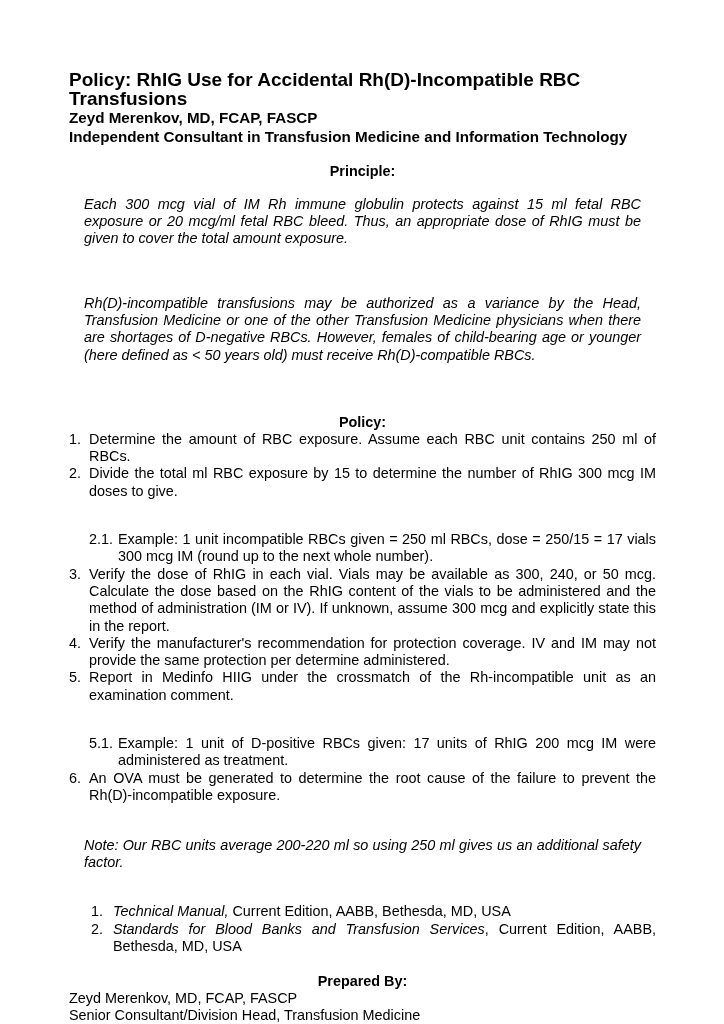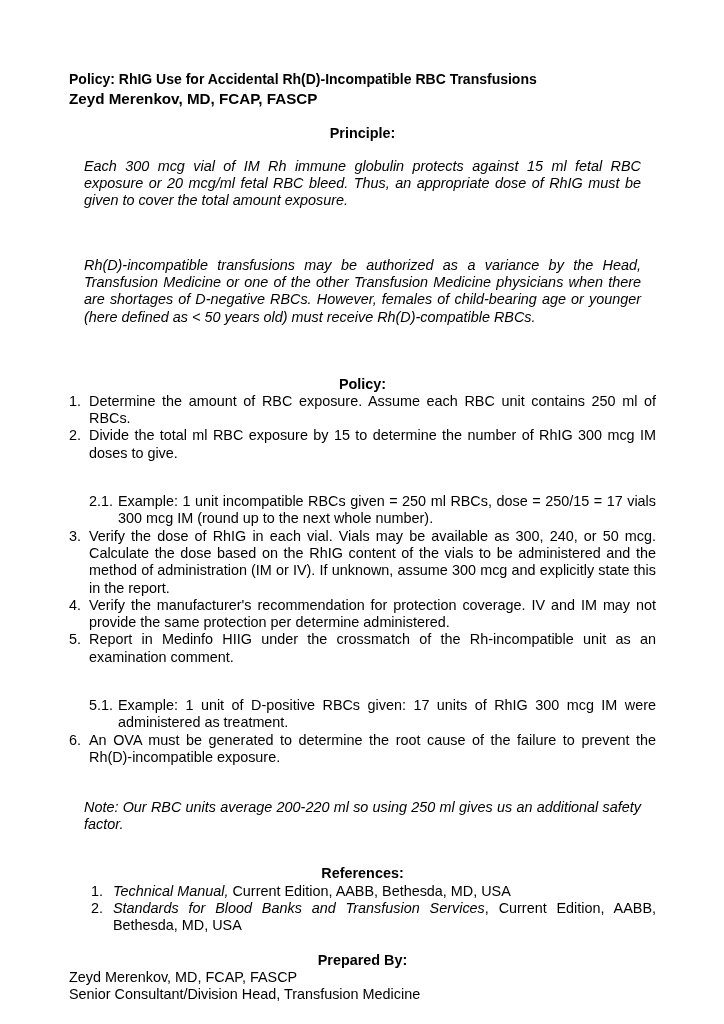--- a/index.html
+++ b/index.html
@@ -1,19 +1,19 @@
 <!DOCTYPE html>
 <html><head>
 <meta charset="utf-8">
 <style>
   html, body { margin: 0; padding: 0; background: #ffffff; }
   body { width: 724px; height: 1024px; position: relative; overflow: hidden;
          font-family: "Liberation Sans", sans-serif; color: #000; }
   .page { position: absolute; left: 69px; top: 70px; width: 587px; font-size: 14.4px; line-height: 17.3px; }
-  .title { font-weight: bold; font-size: 14px; line-height: 19px; margin: 0; }
+  .title { font-weight: bold; font-size: 19px; line-height: 19px; margin: 0; }
   .subtitle { font-weight: bold; font-size: 15.2px; line-height: 19px; margin: 0; }
   .h { font-weight: bold; margin: 0; text-align: center; }
   p { margin: 15px; text-align: justify; font-style: italic; }
   .gap { height: 17.3px; }
   ol.main { list-style: none; margin: 0; padding: 0; }
   ol.main > li { position: relative; padding-left: 20px; text-align: justify; }
   ol.main > li > .num { position: absolute; left: 0; top: 0; }
   ol.sub { list-style: none; margin: 0; padding: 0; }
   ol.sub > li { position: relative; padding-left: 29px; text-align: justify; margin-top: 31px; }
   ol.sub > li > .num { position: absolute; left: 0; top: 0; }
@@ -21,20 +21,21 @@
   ol.refs > li { position: relative; padding-left: 44px; text-align: justify; }
   ol.refs > li > .num { position: absolute; left: 22px; top: 0; }
   .it { font-style: italic; }
 </style>
 </head>
 <body>
 
 <div class="page">
   <h1 class="title">Policy:  RhIG Use for Accidental Rh(D)-Incompatible RBC Transfusions</h1>
   <div class="subtitle">Zeyd Merenkov, MD, FCAP, FASCP</div>
+  <div class="subtitle">Independent Consultant in Transfusion Medicine and Information Technology</div>
   <div class="gap"></div>
 
   <div class="h">Principle:</div>
   <p>Each 300 mcg vial of IM Rh immune globulin protects against 15 ml fetal RBC exposure or 20 mcg/ml fetal RBC bleed.  Thus, an appropriate dose of RhIG must be given to cover the total amount exposure.</p>
   <div class="gap"></div>
   <p>Rh(D)-incompatible transfusions may be authorized as a variance by the Head, Transfusion Medicine or one of the other Transfusion Medicine physicians when there are  shortages of D-negative RBCs.  However, females of child-bearing age or younger (here defined as &lt; 50 years old) must receive Rh(D)-compatible RBCs.</p>
   <div class="gap"></div>
   <div class="gap"></div>
 
   <div class="h">Policy:</div>
@@ -60,35 +61,34 @@
     <li>
       <span class="num">4.</span>
       <span>Verify the manufacturer's recommendation for protection coverage.  IV and IM may not provide the same protection per determine administered.</span>
     </li>
     <li>
       <span class="num">5.</span>
       <span>Report in Medinfo HIIG under the crossmatch of the Rh-incompatible unit as an examination comment.</span>
       <ol class="sub">
         <li>
           <span class="num">5.1.</span>
-          <span>Example:  1 unit of D-positive RBCs given:  17 units of RhIG 300 mcg IM were administered as treatment.</span>
+          <span>Example:  1 unit of D-positive RBCs given:  17 units of RhIG 200 mcg IM were administered as treatment.</span>
         </li>
       </ol>
     </li>
     <li>
       <span class="num">6.</span>
       <span>An OVA must be generated to determine the root cause of the failure to prevent the Rh(D)-incompatible exposure.</span>
     </li>
   </ol>
   <div class="gap"></div>
 
   <p>Note:  Our RBC units average 200-220 ml so using 250 ml gives us an additional safety factor.</p>
   <div class="gap"></div>
 
-  <div class="h">References:</div>
   <ol class="refs">
     <li>
       <span class="num">1.</span>
       <span class="it">Technical Manual,</span><span> Current Edition, AABB, Bethesda, MD, USA</span>
     </li>
     <li>
       <span class="num">2.</span>
       <span class="it">Standards for Blood Banks and Transfusion Services</span><span>, Current Edition, AABB, Bethesda, MD, USA</span>
     </li>
   </ol>

